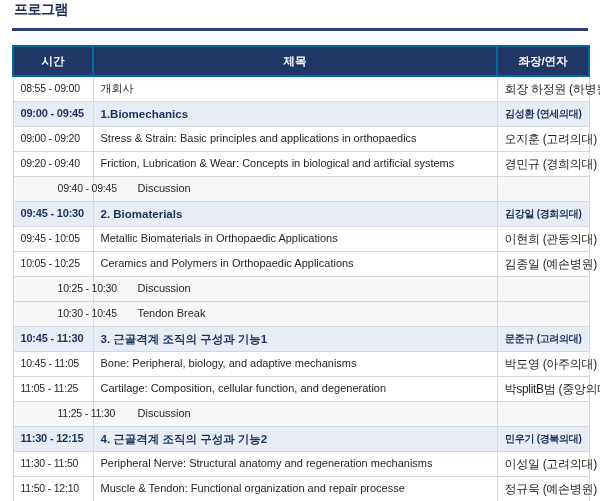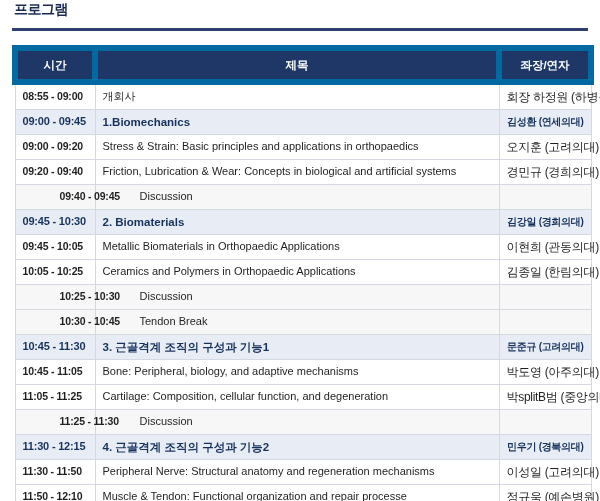--- a/index.html
+++ b/index.html
@@ -42,21 +42,21 @@
     table-layout: fixed;
     font-size: 11px;
   }
   table.sched th {
     background: #1e3766;
     color: #ffffff;
     font-weight: 700;
     font-size: 11.5px;
     height: 22px;
     padding: 3px 6px;
-    border: 6px solid #0369a1;
+    border: 2px solid #0369a1;
     text-align: center;
     vertical-align: middle;
   }
   col.c-time { width: 80px; }
   col.c-title { width: 404px; }
   col.c-chair { width: 92px; }
 
   table.sched td {
     border: 1px solid #d4d8e0;
     padding: 4px 7px;
@@ -64,21 +64,20 @@
     height: 16px;
     line-height: 1.25;
     color: #1f1f1f;
     background: #ffffff;
   }
   td.time {
     text-align: left;
     white-space: nowrap;
     font-size: 10.5px;
     letter-spacing: -0.2px;
-    font-weight: bold;
   }
   td.title {
     text-align: left;
     font-size: 11px;
   }
   td.chair {
     text-align: right;
     white-space: nowrap;
     font-size: 12px;
     letter-spacing: -0.3px;
@@ -149,21 +148,21 @@
           <td class="chair">김강일 (경희의대)</td>
         </tr>
         <tr class="plain">
           <td class="time">09:45 - 10:05</td>
           <td class="title">Metallic Biomaterials in Orthopaedic Applications</td>
           <td class="chair">이현희 (관동의대)</td>
         </tr>
         <tr class="plain">
           <td class="time">10:05 - 10:25</td>
           <td class="title">Ceramics and Polymers in Orthopaedic Applications</td>
-          <td class="chair">김종일 (한림의대)</td>
+          <td class="chair">김종일 (예손병원)</td>
         </tr>
         <tr class="alt">
           <td class="time">10:25 - 10:30</td>
           <td class="title">Discussion</td>
           <td class="chair"></td>
         </tr>
         <tr class="alt">
           <td class="time">10:30 - 10:45</td>
           <td class="title">Tendon Break</td>
           <td class="chair"></td>

